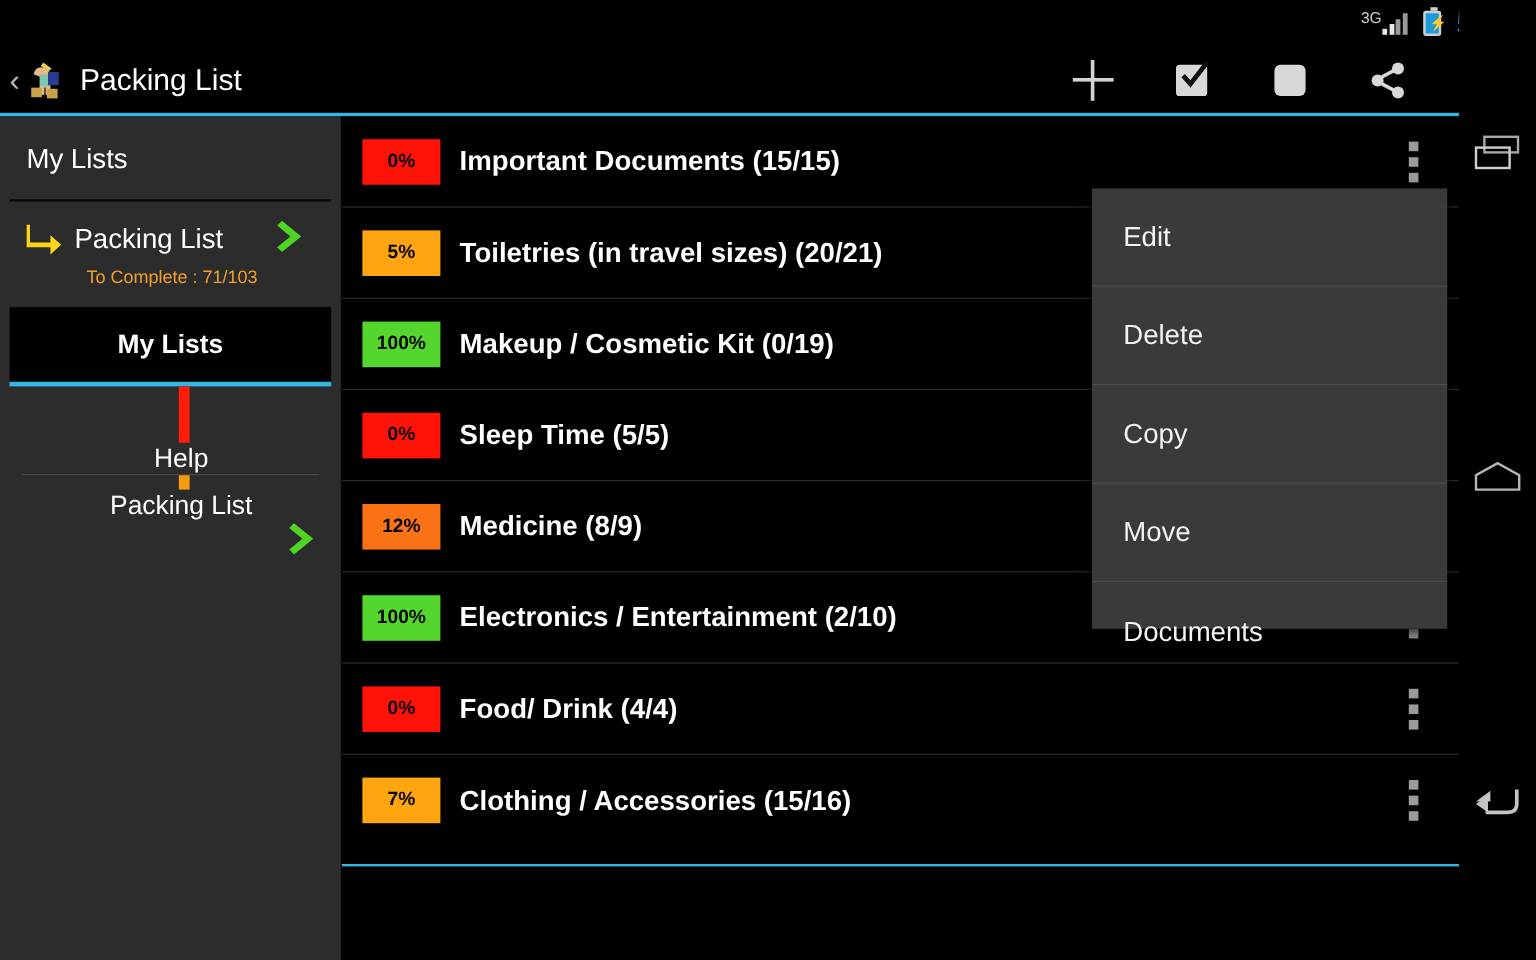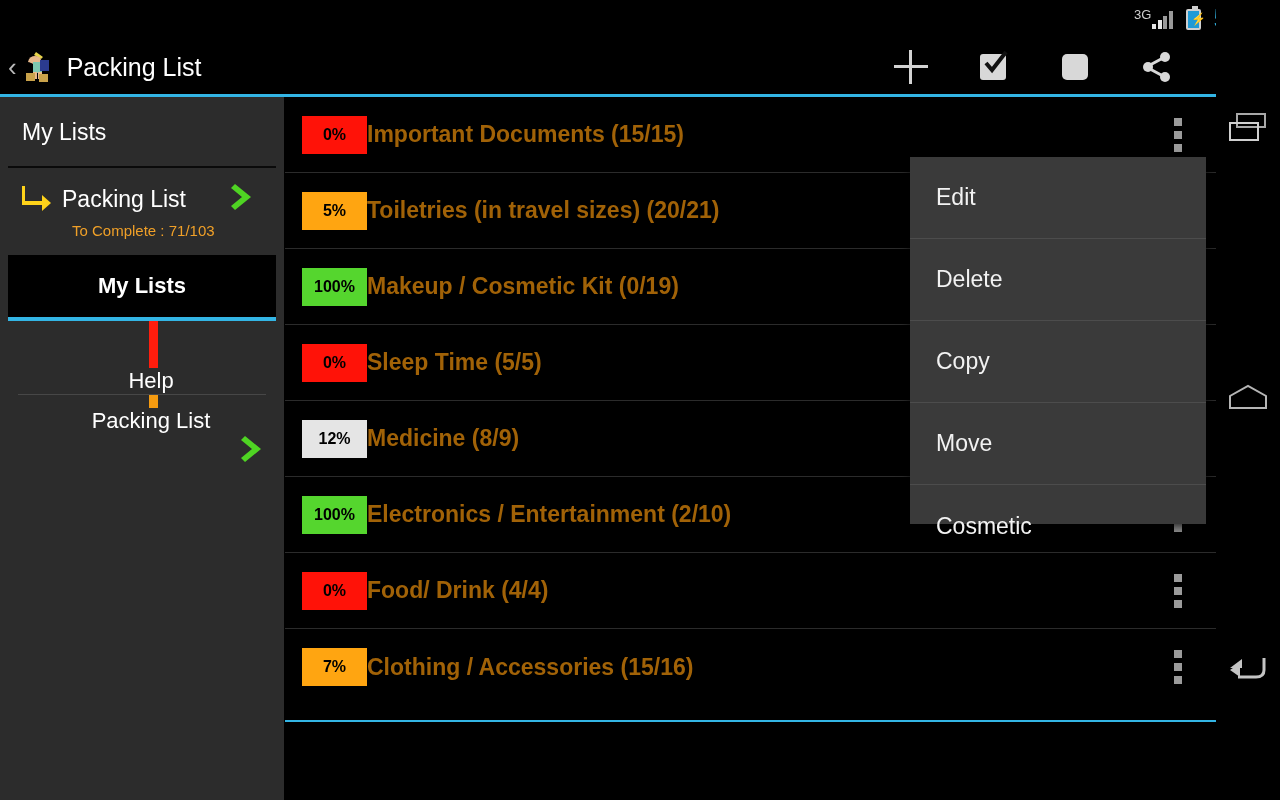--- a/index.html
+++ b/index.html
@@ -82,21 +82,21 @@
 
   
   .main { position: absolute; left: 285px; top: 97px; width: 931px; height: 623px; background: #000; }
   .row { height: 76px; display: flex; align-items: center; position: relative; border-bottom: 1px solid #2b2b2b; }
   .row:last-child { border-bottom: none; }
   .badge {
     width: 65px; height: 38px; margin-left: 17px;
     display: flex; align-items: center; justify-content: center;
     font-size: 16px; font-weight: bold; color: #000;
   }
-  .row-label { font-size: 23px; font-weight: bold; color: #a16207; margin-left: 0; }
+  .row-label { font-size: 23px; font-weight: bold; color: #ffffff; margin-left: 16px; }
   .row-dots { position: absolute; right: 34px; display: flex; flex-direction: column; gap: 5px; }
   .row-dots b { display: block; width: 8px; height: 8px; background: #9b9b9b; }
 
   
   .quickadd-top { position: absolute; left: 285px; top: 720px; width: 931px; height: 2px; background: #33b5e5; }
   .quickadd {
     position: absolute; left: 285px; top: 722px; width: 931px; height: 78px;
     background: #000; display: flex; align-items: center;
   }
   .qa-input { font-size: 22px; color: #8e8e8e; margin-left: 29px; background: transparent; border: none; outline: none; width: 700px; font-family: "Liberation Sans", sans-serif; }
@@ -265,21 +265,21 @@
     <div class="row">
       <span class="badge" style="background: rgb(255, 18, 8);">0%</span>
       <span class="row-label">Sleep Time (5/5)</span>
       <span class="row-dots">
           <b></b>
           <b></b>
           <b></b>
         </span>
     </div>
     <div class="row">
-      <span class="badge" style="background: #e5e5e5;">12%</span>
+      <span class="badge" style="background: #f97316;">12%</span>
       <span class="row-label">Medicine (8/9)</span>
       <span class="row-dots">
           <b></b>
           <b></b>
           <b></b>
         </span>
     </div>
     <div class="row">
       <span class="badge" style="background: rgb(85, 214, 46);">100%</span>
       <span class="row-label">Electronics / Entertainment (2/10)</span>
@@ -318,21 +318,21 @@
     <div class="ctx-item">
       <span>Delete</span>
     </div>
     <div class="ctx-item">
       <span>Copy</span>
     </div>
     <div class="ctx-item">
       <span>Move</span>
     </div>
     <div class="ctx-item">
-      <span>Cosmetic</span>
+      <span>Documents</span>
     </div>
   </div>
 
   <div class="navbar">
     <div class="navbtn" id="nav-recents">
       <span>
         <svg width="44" height="34" viewBox="0 0 44 34">
           <rect x="11" y="3" width="28" height="13" fill="none" stroke="#a8a8a8" stroke-width="2"></rect>
           <rect x="4" y="12" width="28" height="17" fill="none" stroke="#d0d0d0" stroke-width="2"></rect>
         </svg>

